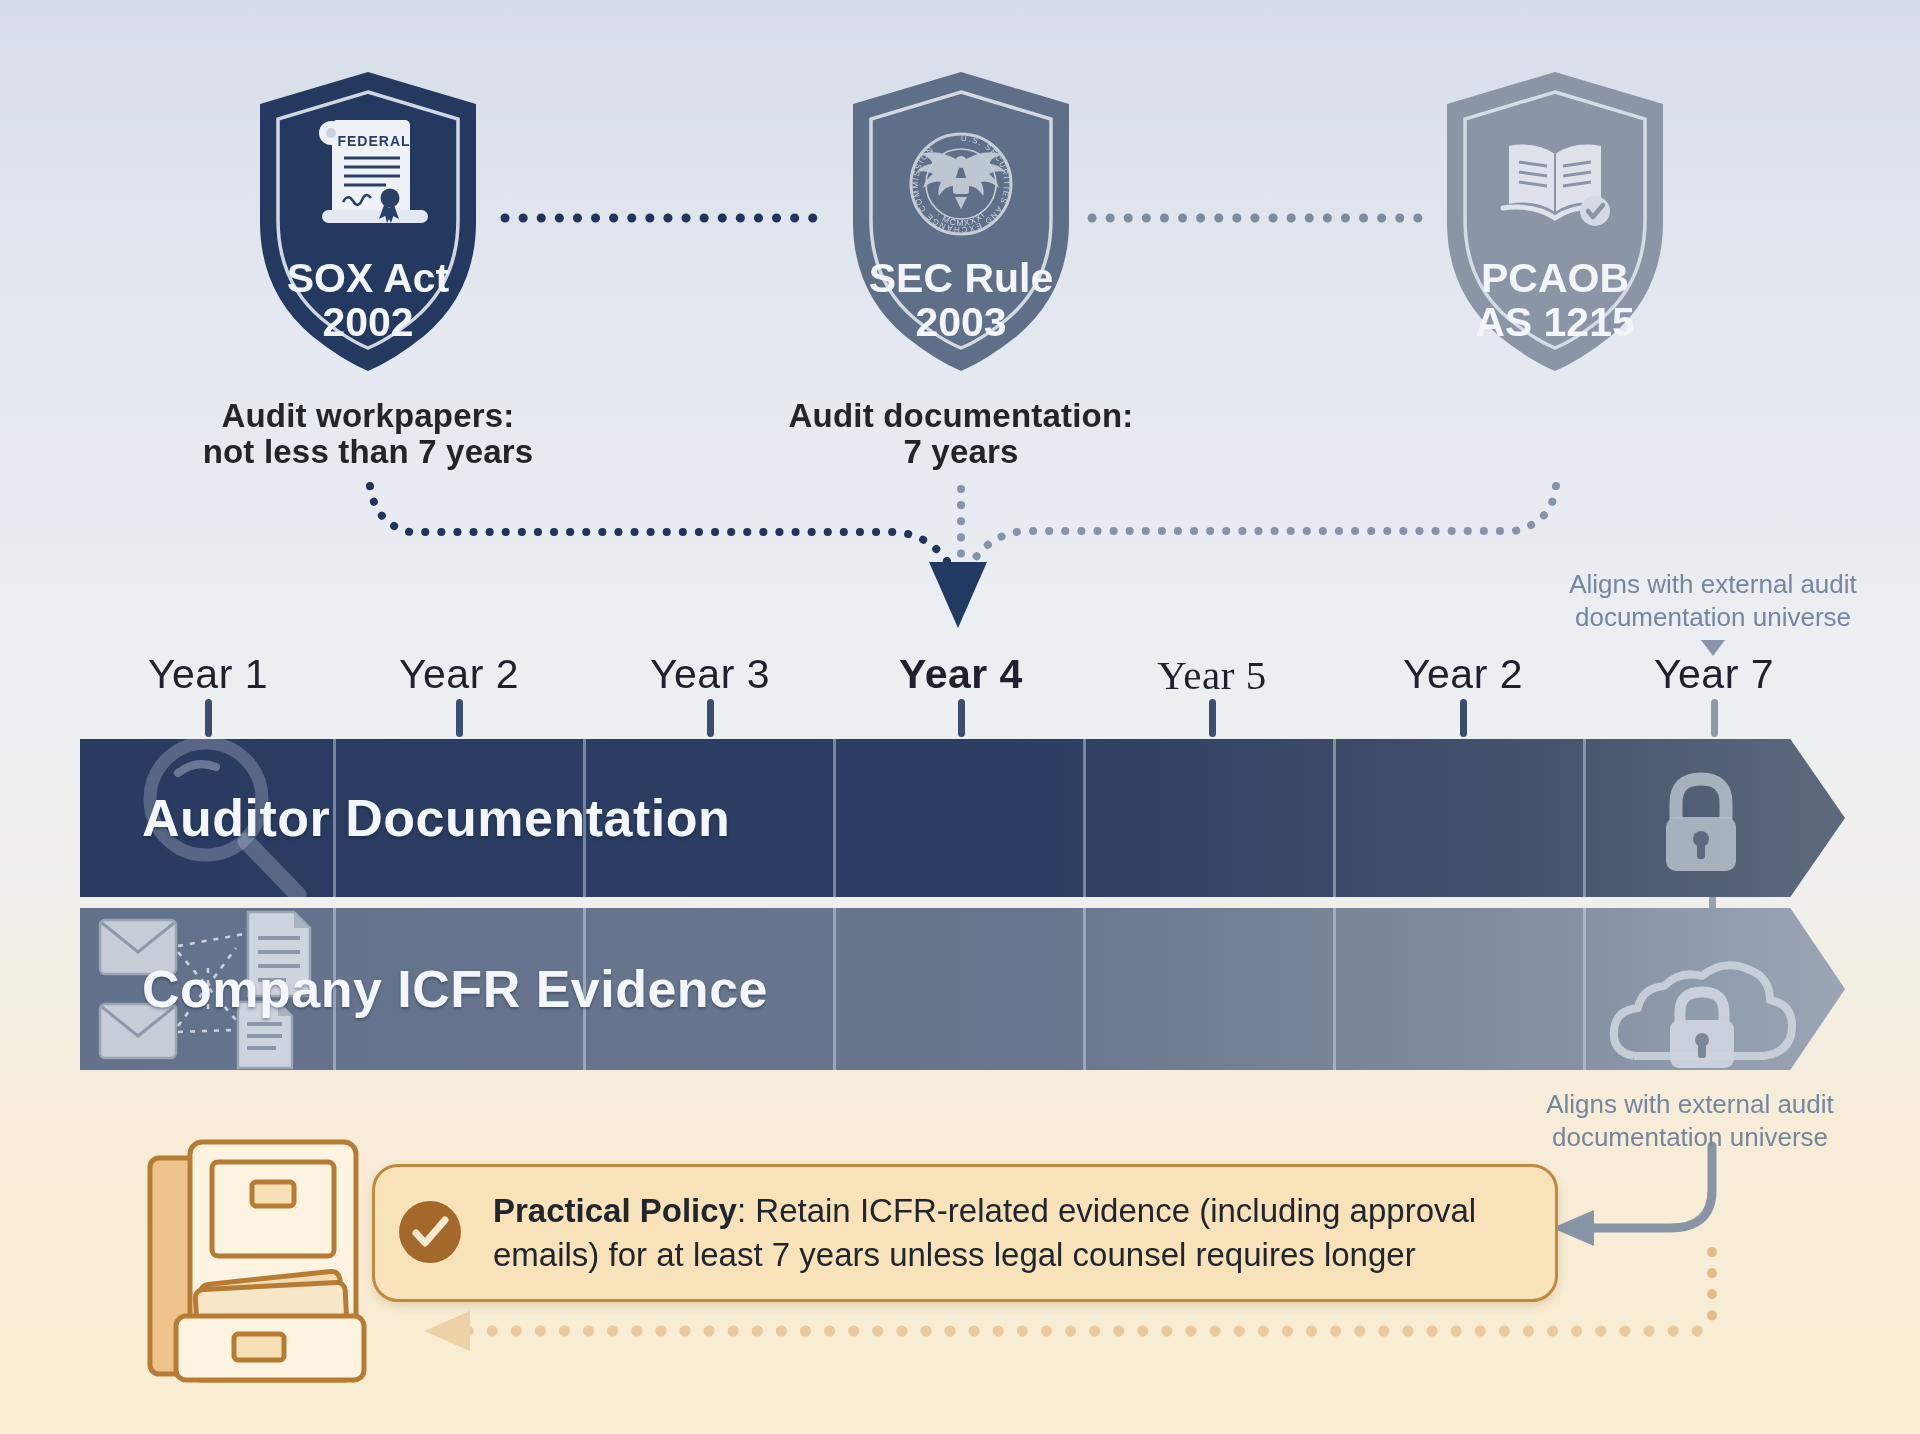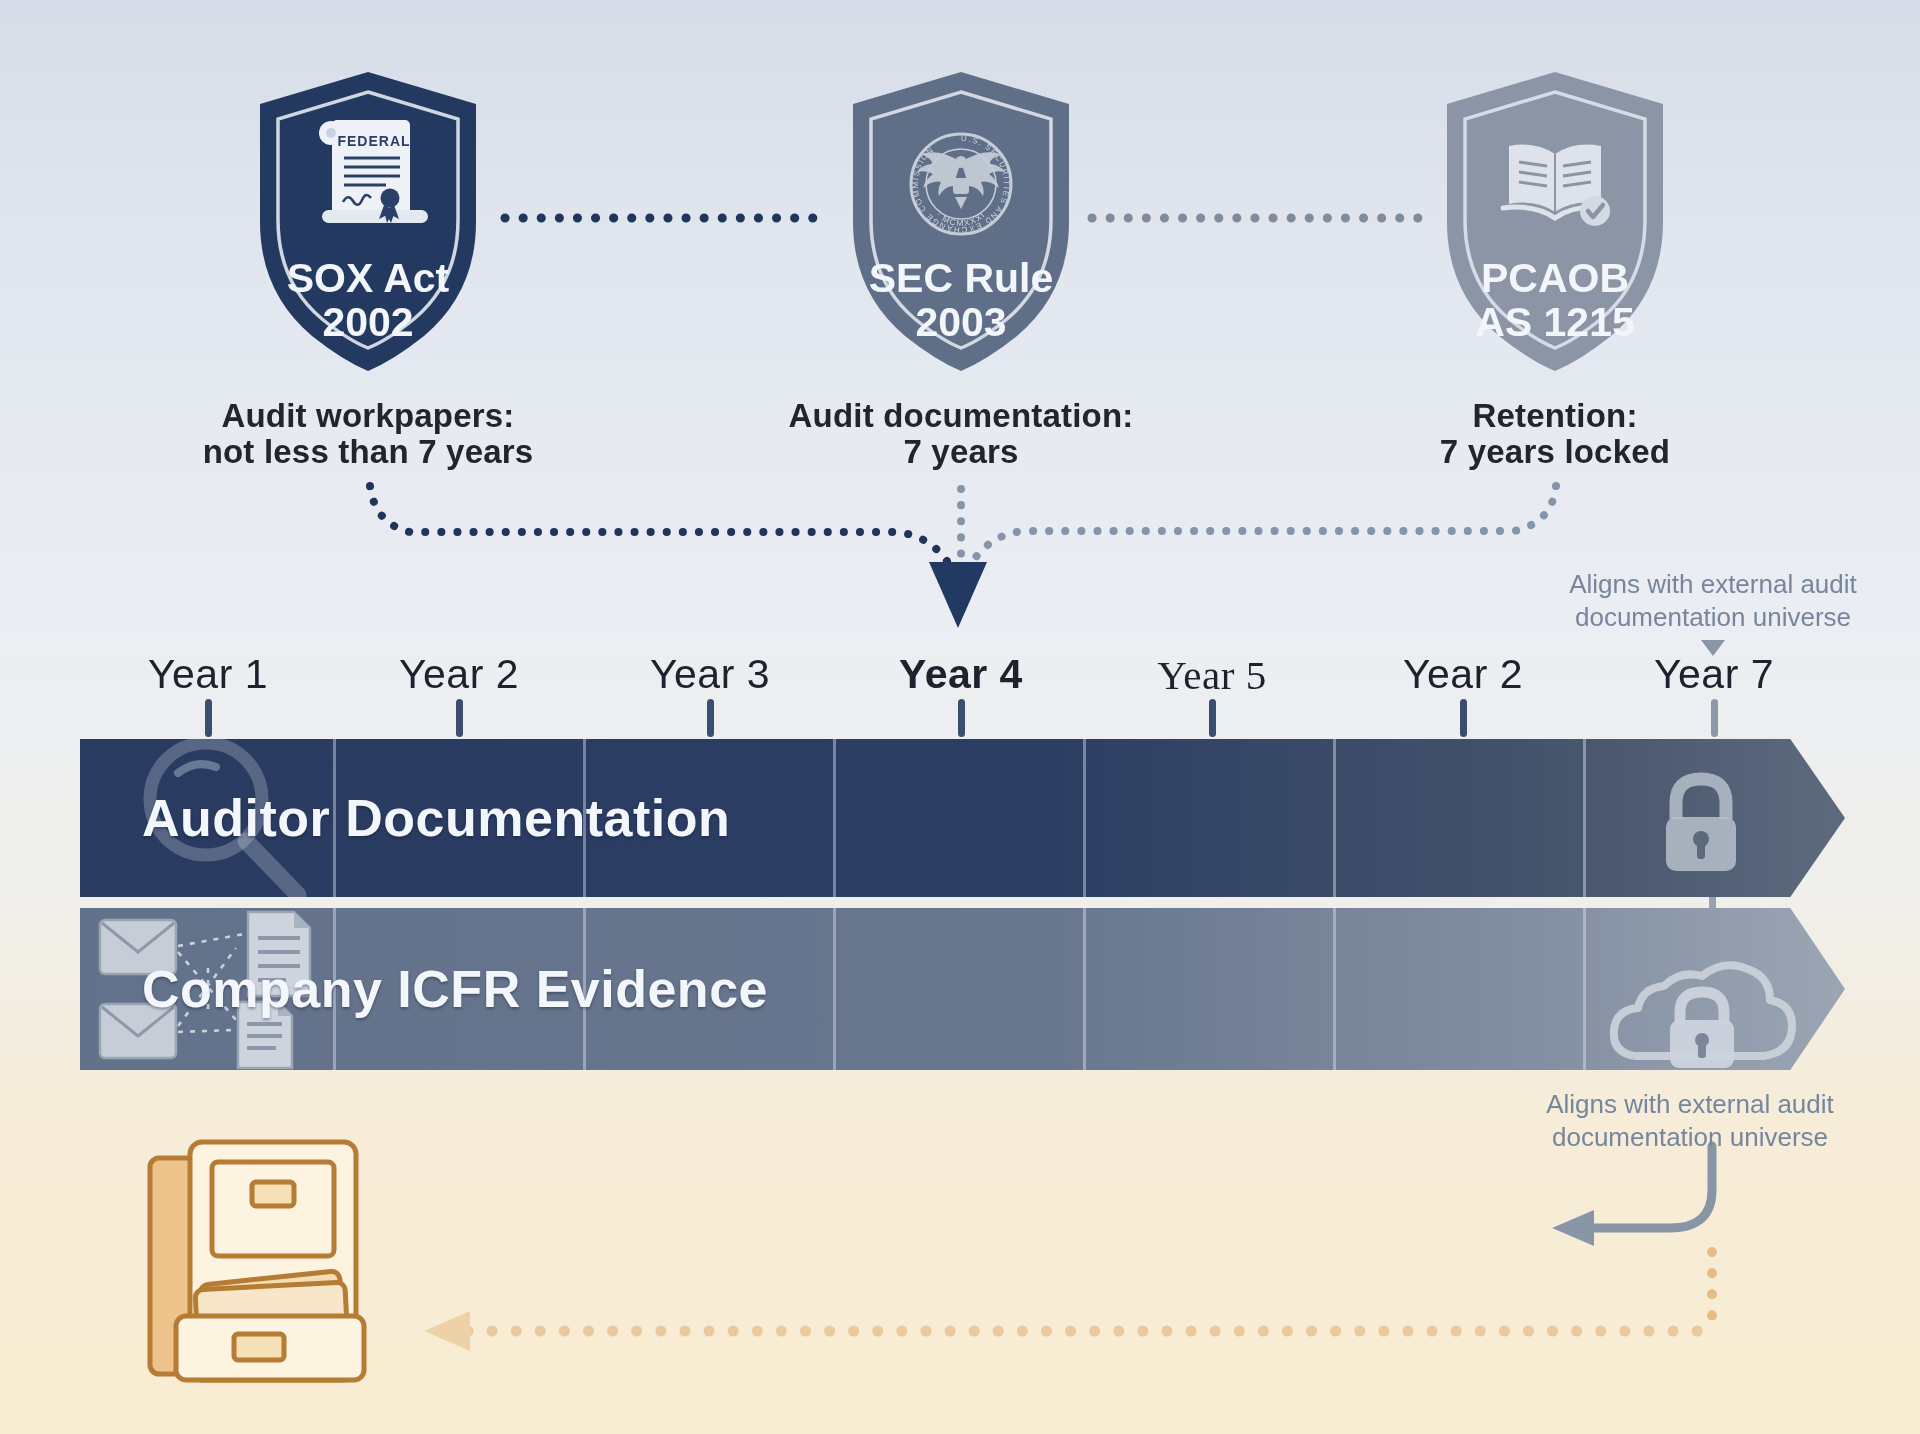--- a/index.html
+++ b/index.html
@@ -121,24 +121,20 @@
   </svg>
 
   <div class="caption" style="left:108px;">
     <div>Audit workpapers:</div>
     <div>not less than 7 years</div>
   </div>
   <div class="caption" style="left:701px;">
     <div>Audit documentation:</div>
     <div>7 years</div>
   </div>
-  <div class="caption" style="left:1295px;">
-    <div>Retention:</div>
-    <div>7 years locked</div>
-  </div>
 
   <div class="aligns" style="left:1503px;top:568px;">
     <div>Aligns with external audit</div>
     <div>documentation universe</div>
   </div>
 
   <div class="year" style="left:83px;">Year 1</div>
   <div class="year" style="left:334px;">Year 2</div>
   <div class="year" style="left:585px;">Year 3</div>
   <div class="year" style="left:836px;font-weight:bold;">Year 4</div>
@@ -219,20 +215,27 @@
       <circle cx="94" cy="84" r="7" fill="#7b8799"></circle>
       <rect x="90" y="86" width="8" height="16" rx="3" fill="#7b8799"></rect>
     </svg>
   </div>
 
   <div class="aligns" style="left:1480px;top:1088px;">
     <div>Aligns with external audit</div>
     <div>documentation universe</div>
   </div>
 
+  <div id="callout">
+    <svg class="abs" style="left:22px;top:32px;" width="66" height="66" viewBox="0 0 66 66">
+      <circle cx="33" cy="33" r="31" fill="#a5682b"></circle>
+      <path d="M19 34 l9 10 l20 -23" stroke="#f6ead2" stroke-width="7" fill="none" stroke-linecap="round" stroke-linejoin="round"></path>
+    </svg>
+    <div id="callout-text"><span class="b">Practical Policy</span><span>: Retain ICFR-related evidence (including approval emails) for at least 7 years unless legal counsel requires longer</span></div>
+  </div>
 
   <svg class="abs" style="left:140px;top:1128px;" width="290" height="270" viewBox="0 0 290 270">
     <g stroke="#b67c34" stroke-width="5" stroke-linejoin="round">
       <rect x="10" y="30" width="46" height="216" rx="9" fill="#edc28b"></rect>
       <rect x="50" y="14" width="166" height="238" rx="12" fill="#fdf3e1"></rect>
       <rect x="72" y="34" width="122" height="94" rx="6" fill="#fdf3e1"></rect>
       <rect x="112" y="54" width="42" height="24" rx="4" fill="#f6e0b6"></rect>
       <g transform="rotate(-6 130 175)">
         <rect x="62" y="150" width="140" height="44" rx="8" fill="#f3ddb4"></rect>
       </g>

